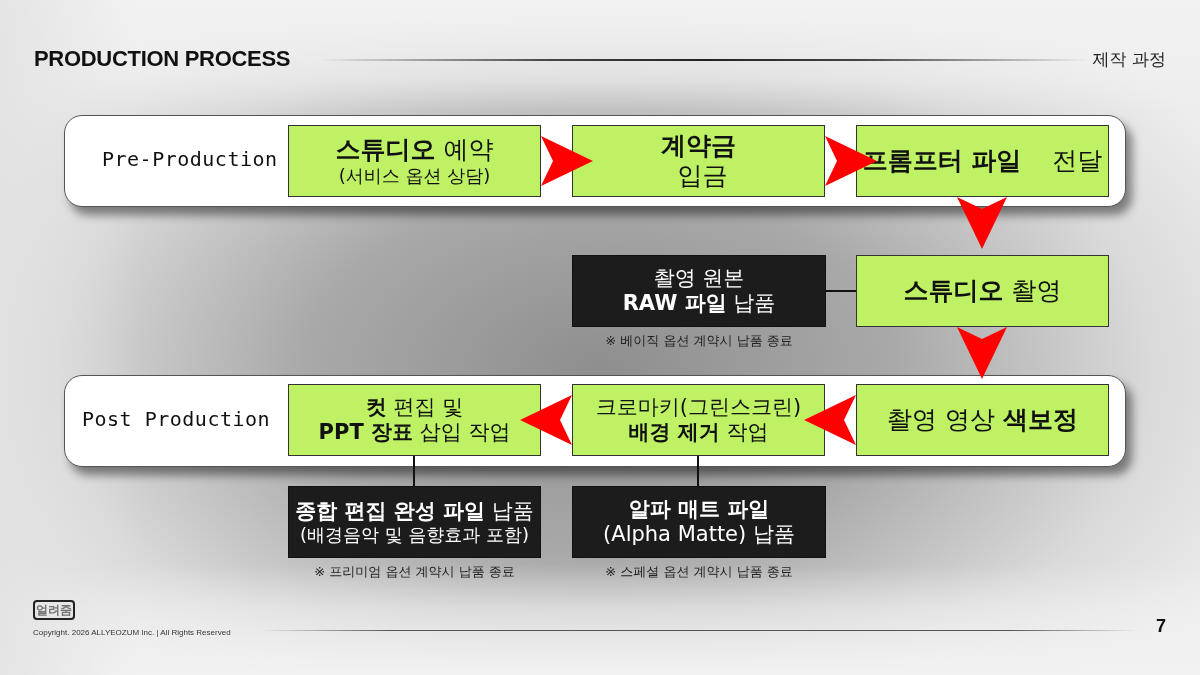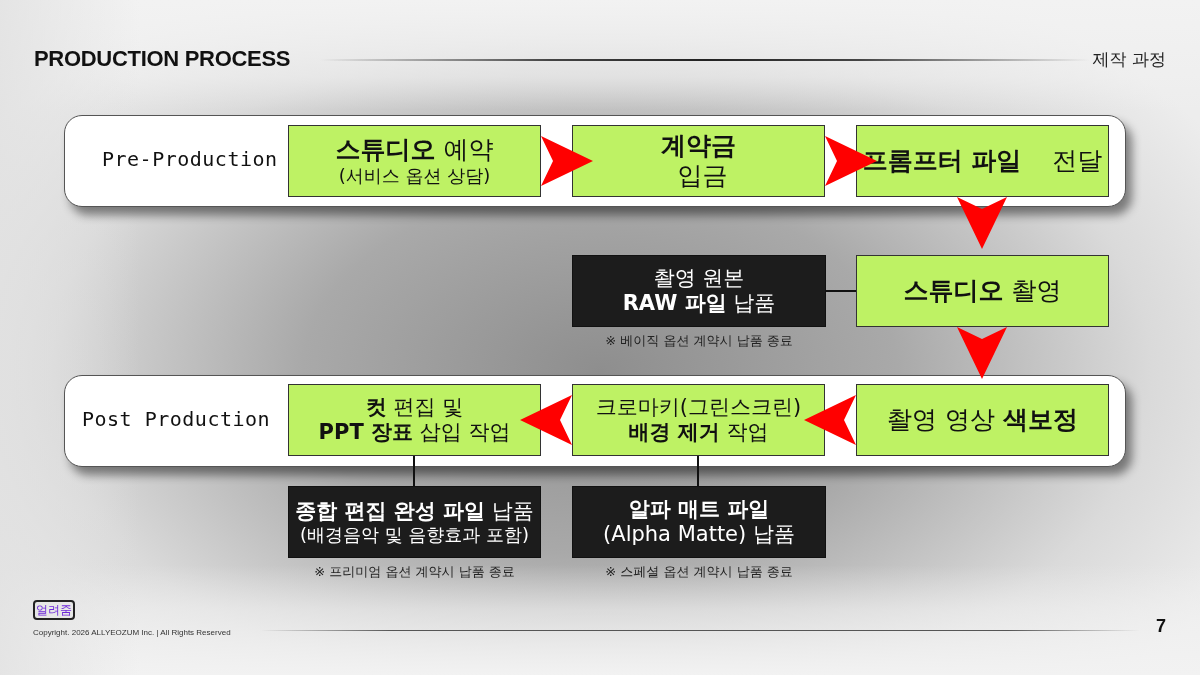--- a/index.html
+++ b/index.html
@@ -51,22 +51,22 @@
   .t-lg { font-size: 25px; }
   .t-md { font-size: 21px; }
   .t-sm { font-size: 18px; }
   .note {
     position: absolute; font-size: 13px; color: #222; text-align: center;
   }
   .connector { position: absolute; background: #111; }
   .arrow { position: absolute; }
   .footer-logo {
     position: absolute; left: 33px; top: 600px; width: 42px; height: 20px;
-    border: 2px solid #222; border-radius: 4px; font-size: 12px; font-weight: normal;
-    display: flex; align-items: center; justify-content: center; color: #6d28d9;
+    border: 2px solid #222; border-radius: 4px; font-size: 12px; font-weight: bold;
+    display: flex; align-items: center; justify-content: center; color: #737373;
   }
   .footer-copy {
     position: absolute; left: 33px; top: 628px; font-size: 8px; color: #333;
     font-family: "Liberation Sans", sans-serif;
   }
   .footer-line {
     position: absolute; left: 260px; top: 630px; width: 880px; height: 1px;
     background: linear-gradient(to right, rgba(0,0,0,0), #555 15%, #555 85%, rgba(0,0,0,0));
   }
   .page-num {

